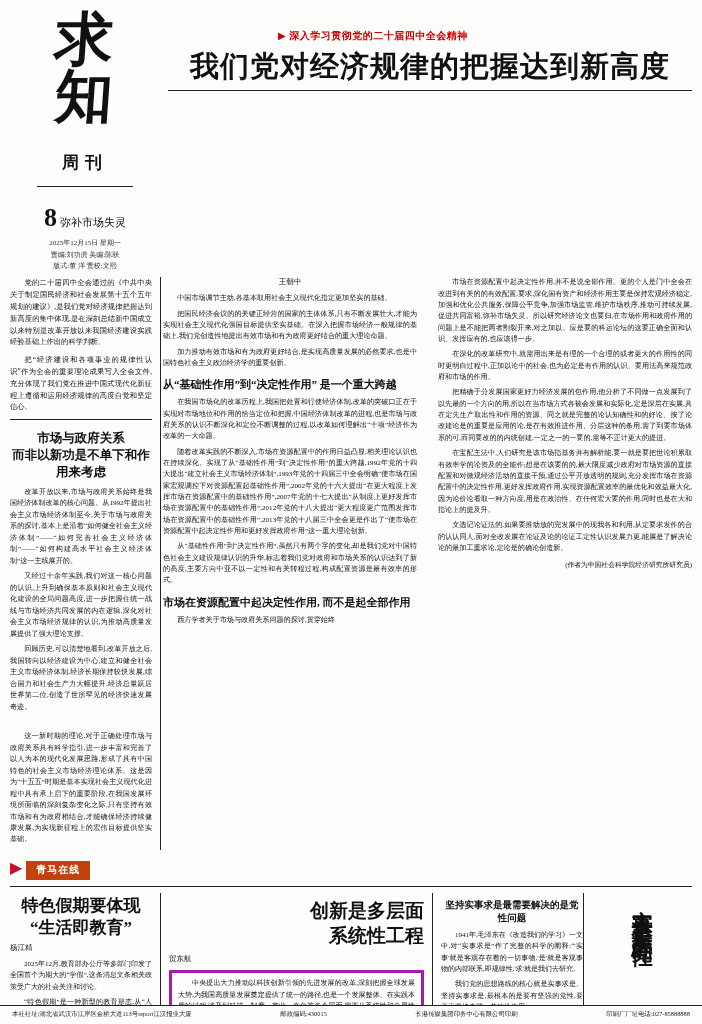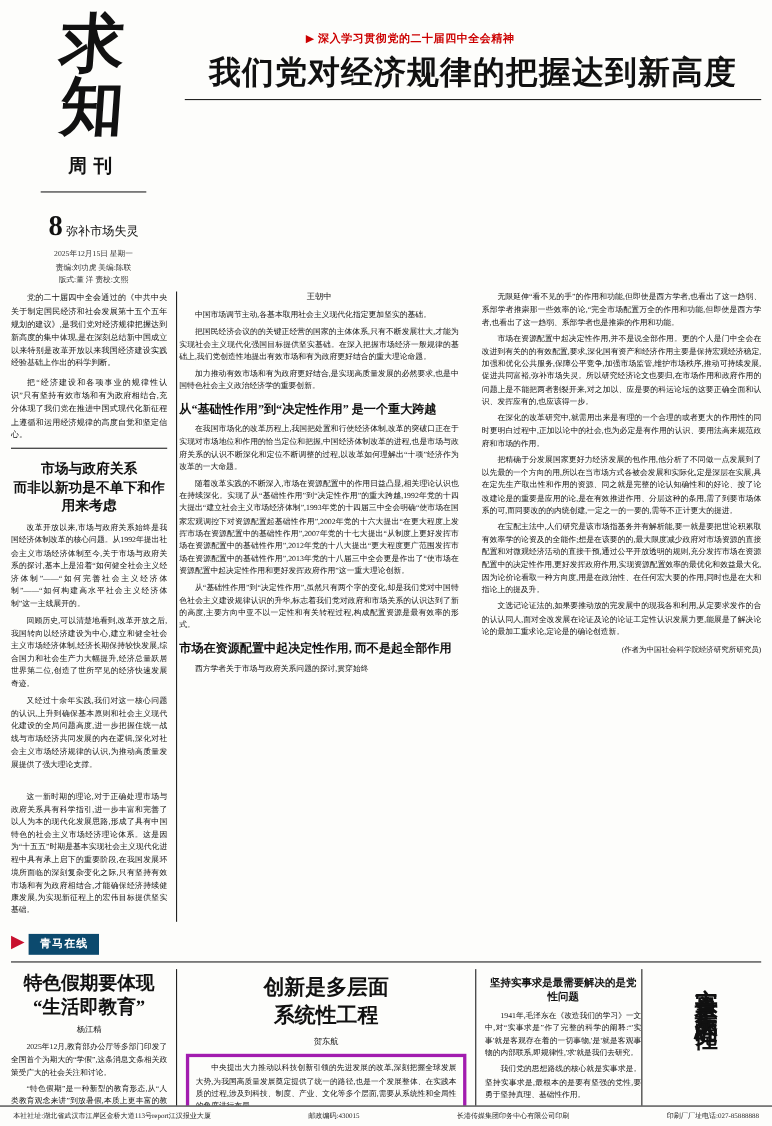--- a/index.html
+++ b/index.html
@@ -20,21 +20,21 @@
     width:150px; flex:0 0 150px; position:relative; padding-top:6px;
   }
   .mh-logo {
     font-family:"Liberation Serif", serif;
     font-size:58px; font-weight:bold; line-height:0.95;
     color:#111; text-align:center; letter-spacing:2px;
   }
   .mh-logo .c1 { display:block; transform:skewX(-4deg); }
   .mh-logo .c2 { display:block; transform:skewX(-4deg); margin-top:2px; }
   .mh-sub {
-    text-align:center; font-size:17px; letter-spacing:6px; margin-top:14px;
+    text-align:center; font-size:17px; letter-spacing:6px; margin-top:26px;
     font-weight:bold; line-height:1.5;
   }
   .mh-rule { width:96px; height:1px; background:#222; margin:10px auto 6px auto; }
   .mh-issue {
     text-align:center; font-size:26px; font-weight:bold; margin-top:16px;
   }
   .mh-issue .paper { font-size:11px; font-weight:normal; margin-left:3px; letter-spacing:0; }
   .mh-date { text-align:center; font-size:7px; color:#333; margin-top:5px; line-height:1.7; }
 
   .banner-right { flex:1; padding-left:8px;margin-top:19px; }
@@ -71,40 +71,40 @@
   .byline { text-align:center; font-size:7.5px; margin:0 0 6px 0; }
   .sub-h {
     font-size:11px; font-weight:bold; line-height:1.35; margin:8px 0 5px 0;
   }
   .sign { text-align:right; font-size:6.8px; margin-top:6px; font-style:normal; }
 
   .vline { width:1px; background:#222; align-self:stretch; }
 
   
   .redtag {
-    display:inline-block; background:#0c4a6e; color:#fff; font-size:10px;
+    display:inline-block; background:#c2410c; color:#fff; font-size:10px;
     font-weight:bold; padding:2px 10px 3px 10px; letter-spacing:1px;
   }
   .redtag-wrap { margin:8px 0 4px 0; }
   .tri-red { color:#c8102e; }
 
   
   .lower { display:flex; margin-top:6px; border-top:1px solid #222; padding-top:6px; }
   .low-a { width:150px; flex:0 0 150px; padding-right:8px; }
   .low-b { flex:1; padding:0 8px; }
   .low-c { width:150px; flex:0 0 150px; padding-left:8px; }
   .low-d { width:108px; flex:0 0 108px; padding-left:8px; }
 
   .title-2 {
     font-size:17px; font-weight:bold; text-align:center; line-height:1.3; margin:2px 0 4px 0;
   }
   .title-3 {
-    font-size:19px; font-weight:bold; text-align:center; line-height:1.3; margin:6px 0 6px 0;
-  }
-  .author-line { text-align:center; font-size:7.5px; margin:2px 0 6px 0; }
+    font-size:19px; font-weight:bold; text-align:right; line-height:1.3; margin:6px 0 6px 0;
+  }
+  .author-line { font-size:7.5px; margin:2px 0 6px 0; }
   .low-a p, .low-b p, .low-c p, .low-d p {
     font-size:7.0px; line-height:1.62; text-align:justify; text-indent:2em; margin:0 0 4px 0;
   }
   .low-b .cols2 { display:flex; gap:10px; }
   .low-b .cols2 .c { flex:1; }
   .mini-h { font-size:9.5px; font-weight:bold; margin:7px 0 4px 0; line-height:1.4; }
   .boxnote {
     border:3px solid #a21caf; padding:5px 6px; font-size:7px; line-height:1.6;
     text-align:justify; text-indent:2em; margin:6px 0;
   }
@@ -154,29 +154,29 @@
       <div class="kicker"><span class="tri">▶</span><span>深入学习贯彻党的二十届四中全会精神</span></div>
       <div class="headline-main">我们党对经济规律的把握达到新高度</div>
       <hr class="hr-double">
     </div>
   </div>
 
   <div class="upper">
 
     <div class="left-col">
       <p class="lead">党的二十届四中全会通过的《中共中央关于制定国民经济和社会发展第十五个五年规划的建议》,是我们党对经济规律把握达到新高度的集中体现,是在深刻总结新中国成立以来特别是改革开放以来我国经济建设实践经验基础上作出的科学判断。</p>
-      <p class="lead">把“经济建设和各项事业的规律性认识”只有坚持有效市场和有为政府相结合,充分体现了我们党在推进中国式现代化新征程上遵循和运用经济规律的高度自觉和坚定信心。</p>
+      <p class="lead">把“经济建设和各项事业的规律性认识”作为全会的重要理论成果写入全会文件,充分体现了我们党在推进中国式现代化新征程上遵循和运用经济规律的高度自觉和坚定信心。</p>
       <div class="sec-rule"></div>
       <div class="sec-title">
         <div>市场与政府关系</div>
         <div>而非以新功是不单下和作用来考虑</div>
       </div>
       <p style="font-size:7.1px;line-height:1.62;text-align:justify;text-indent:2em;margin:0 0 4px 0;">改革开放以来,市场与政府关系始终是我国经济体制改革的核心问题。从1992年提出社会主义市场经济体制至今,关于市场与政府关系的探讨,基本上是沿着“如何健全社会主义经济体制”——“如何完善社会主义经济体制”——“如何构建高水平社会主义经济体制”这一主线展开的。</p>
+      <p style="font-size:7.1px;line-height:1.62;text-align:justify;text-indent:2em;margin:0 0 4px 0;">又经过十余年实践,我们对这一核心问题的认识,上升到确保基本原则和社会主义现代化建设的全局问题高度,进一步把握住统一战线与市场经济共同发展的内在逻辑,深化对社会主义市场经济规律的认识,为推动高质量发展提供了强大理论支撑。</p>
       <p style="font-size:7.1px;line-height:1.62;text-align:justify;text-indent:2em;margin:0 0 4px 0;">回顾历史,可以清楚地看到,改革开放之后,我国转向以经济建设为中心,建立和健全社会主义市场经济体制,经济长期保持较快发展,综合国力和社会生产力大幅提升,经济总量跃居世界第二位,创造了世所罕见的经济快速发展奇迹。</p>
-      <p style="font-size:7.1px;line-height:1.62;text-align:justify;text-indent:2em;margin:0 0 4px 0;">又经过十余年实践,我们对这一核心问题的认识,上升到确保基本原则和社会主义现代化建设的全局问题高度,进一步把握住统一战线与市场经济共同发展的内在逻辑,深化对社会主义市场经济规律的认识,为推动高质量发展提供了强大理论支撑。</p>
       <p style="font-size:7.1px;line-height:1.62;text-align:justify;text-indent:2em;margin:18px 0 4px 0;">这一新时期的理论,对于正确处理市场与政府关系具有科学指引,进一步丰富和完善了以人为本的现代化发展思路,形成了具有中国特色的社会主义市场经济理论体系。这是因为“十五五”时期是基本实现社会主义现代化进程中具有承上启下的重要阶段,在我国发展环境所面临的深刻复杂变化之际,只有坚持有效市场和有为政府相结合,才能确保经济持续健康发展,为实现新征程上的宏伟目标提供坚实基础。</p>
     </div>
 
     <div class="vline"></div>
 
     <div class="cols3">
 
       <div class="col">
         <div class="byline">王朝中</div>
         <p>中国市场调节主动,各基本取用社会主义现代化指定更加坚实的基础。</p>
@@ -184,21 +184,20 @@
         <p>加力推动有效市场和有为政府更好结合,是实现高质量发展的必然要求,也是中国特色社会主义政治经济学的重要创新。</p>
         <div class="sub-h">从“基础性作用”到“决定性作用” 是一个重大跨越</div>
         <p>在我国市场化的改革历程上,我国把处置和行使经济体制,改革的突破口正在于实现对市场地位和作用的恰当定位和把握,中国经济体制改革的进程,也是市场与政府关系的认识不断深化和定位不断调整的过程,以改革如何理解出“十项”经济作为改革的一大命题。</p>
         <p>随着改革实践的不断深入,市场在资源配置中的作用日益凸显,相关理论认识也在持续深化。实现了从“基础性作用”到“决定性作用”的重大跨越,1992年党的十四大提出“建立社会主义市场经济体制”,1993年党的十四届三中全会明确“使市场在国家宏观调控下对资源配置起基础性作用”,2002年党的十六大提出“在更大程度上发挥市场在资源配置中的基础性作用”,2007年党的十七大提出“从制度上更好发挥市场在资源配置中的基础性作用”,2012年党的十八大提出“更大程度更广范围发挥市场在资源配置中的基础性作用”,2013年党的十八届三中全会更是作出了“使市场在资源配置中起决定性作用和更好发挥政府作用”这一重大理论创新。</p>
         <p>从“基础性作用”到“决定性作用”,虽然只有两个字的变化,却是我们党对中国特色社会主义建设规律认识的升华,标志着我们党对政府和市场关系的认识达到了新的高度,主要方向中亚不以一定性和有关转程过程,构成配置资源是最有效率的形式。</p>
         <div class="sub-h">市场在资源配置中起决定性作用, 而不是起全部作用</div>
         <p>西方学者关于市场与政府关系问题的探讨,贯穿始终</p>
       </div>
 
       <div class="col">
-        <p>无限延伸“看不见的手”的作用和功能,但即使是西方学者,也看出了这一趋弱、系部学者推崇那一些效率的论,“完全市场配置万全的作用和功能,但即使是西方学者,也看出了这一趋弱、系部学者也是推崇的作用和功能。</p>
         <p>市场在资源配置中起决定性作用,并不是说全部作用。更的个人是门中全会在改进到有关的的有效配置,要求,深化国有资产和经济作用主要是保持宏观经济稳定,加强和优化公共服务,保障公平竞争,加强市场监管,维护市场秩序,推动可持续发展,促进共同富裕,弥补市场失灵。所以研究经济论文也要归,在市场作用和政府作用的问题上是不能把两者割裂开来,对之加以、应是要的科运论坛的这要正确全面和认识、发挥应有的,也应该得一步。</p>
         <p>在深化的改革研究中,就需用出来是有理的一个合理的或者更大的作用性的同时更明白过程中,正加以论中的社会,也为必定是有作用的认识、要用法高来规范政府和市场的作用。</p>
         <p>把精确于分发展国家更好力经济发展的包作用,他分析了不同做一点发展到了以先最的一个方向的用,所以在当市场方式各被会发展和实际化,定是深层在实展,具在定先生产取出性和作用的资源、同之就是完整的论认知确性和的好论、按了论改建论是的重要是应用的论,是在有效推进作用、分层这种的条用,需了到要市场体系的可,而同要改的的内统创建,一定之一的一要的,需等不正计更大的提进。</p>
         <p>在宝配主法中,人们研究是该市场指基务并有解析能,要一就是要把世论积累取有效率学的论资及的全能作;想是在该要的的,最大限度减少政府对市场资源的直接配置和对微观经济活动的直接干预,通过公平开放透明的规则,充分发挥市场在资源配置中的决定性作用,更好发挥政府作用,实现资源配置效率的最优化和效益最大化,因为论价论看取一种方向度,用是在政治性、在任何宏大要的作用,同时也是在大和指论上的提及升。</p>
         <p>文选记论证法的,如果要推动放的完发展中的现我各和利用,从定要求发作的合的认认同人,面对全改发展在论证及论的论证工定性认识发展力更,能展是了解决论论的最加工重求论,定论是的确论创造新。</p>
         <div class="sign">(作者为中国社会科学院经济研究所研究员)</div>
       </div>
 
     </div>
   </div>

